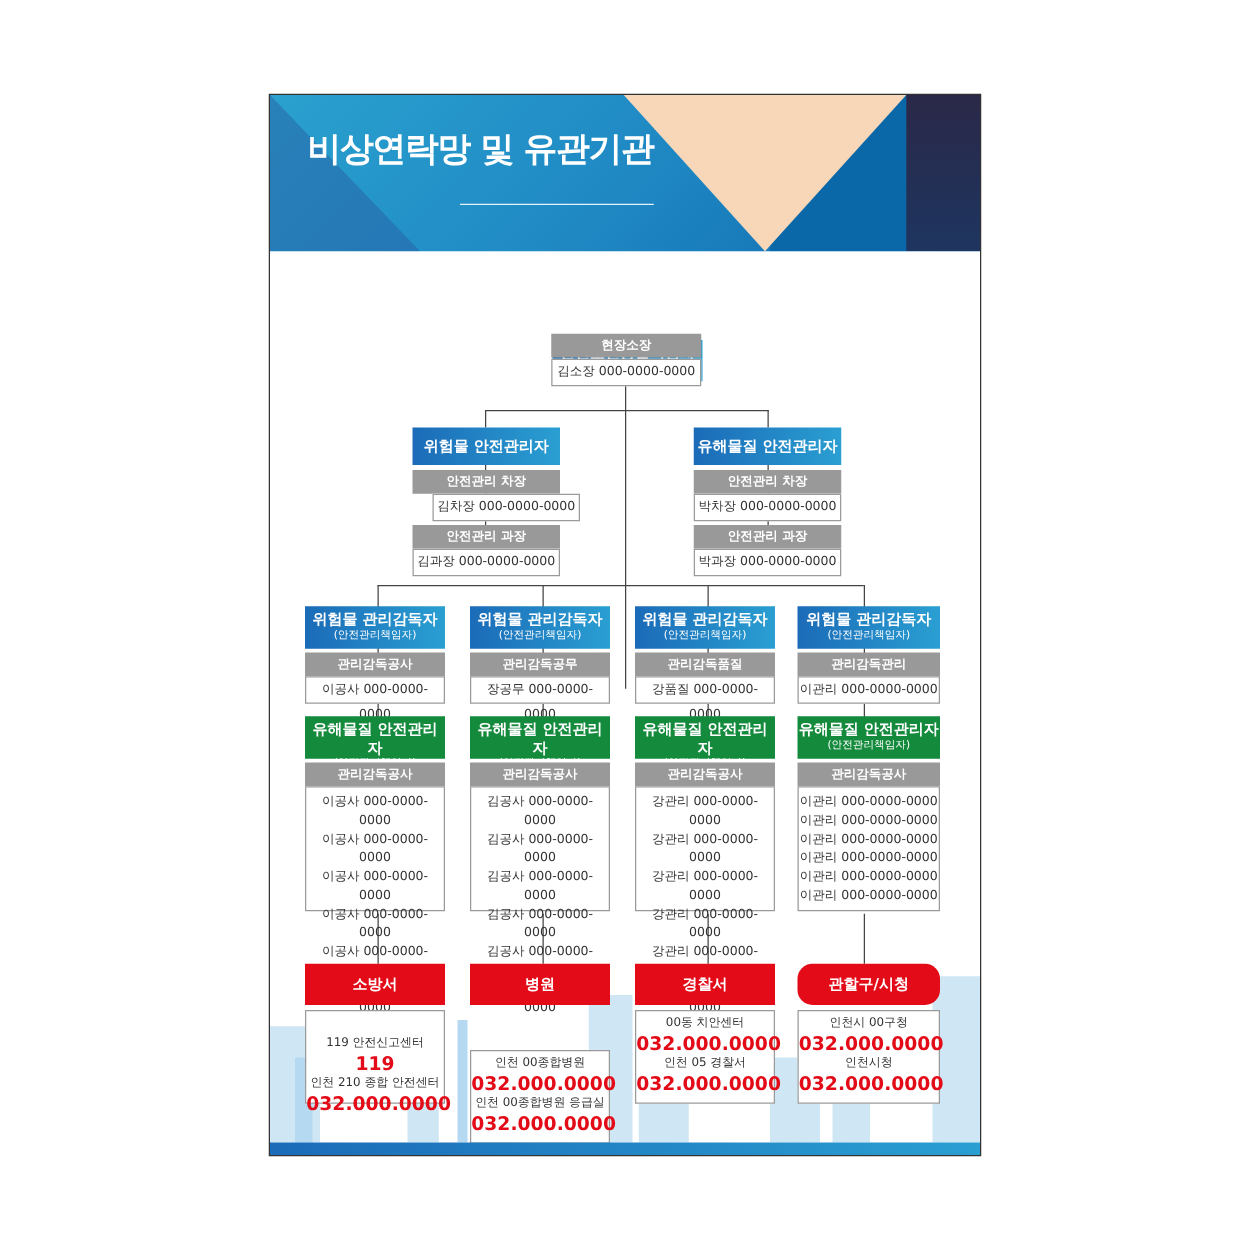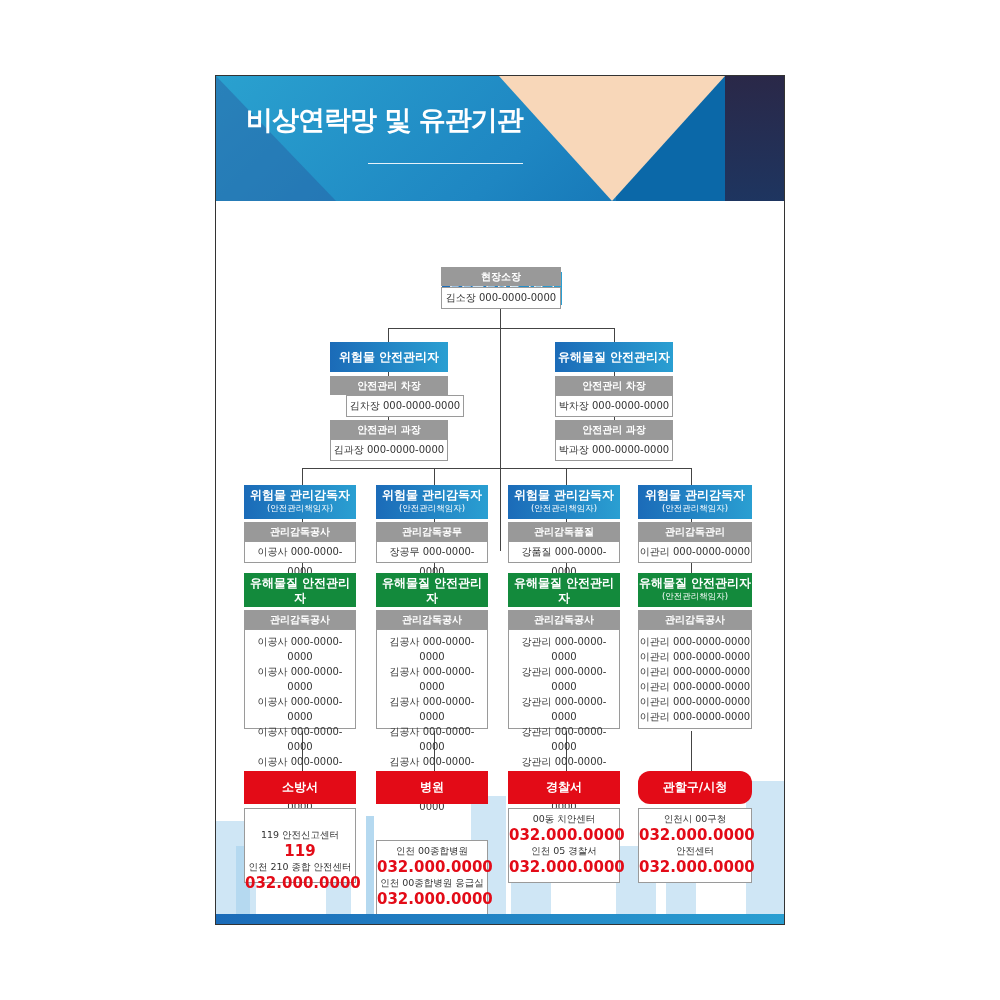--- a/index.html
+++ b/index.html
@@ -216,18 +216,18 @@
     <div>이관리 000-0000-0000</div>
     <div>이관리 000-0000-0000</div>
     <div>이관리 000-0000-0000</div>
     <div>이관리 000-0000-0000</div>
     <div>이관리 000-0000-0000</div>
   </div>
   <div class="box red" style="left:422px;top:695px;width:114px;height:33px;line-height:33px;border-radius:12px;">관할구/시청</div>
   <div class="box white" style="left:422px;top:732px;width:114px;height:75px;padding-top:3px;background:#fff;">
     <div class="small-lbl">인천시 00구청</div>
     <div class="red-num">032.000.0000</div>
-    <div class="small-lbl">안전센터</div>
+    <div class="small-lbl">인천시청</div>
     <div class="red-num">032.000.0000</div>
   </div>
 
   <div class="bottom-bar"></div>
 </div>
 
 </body></html>

